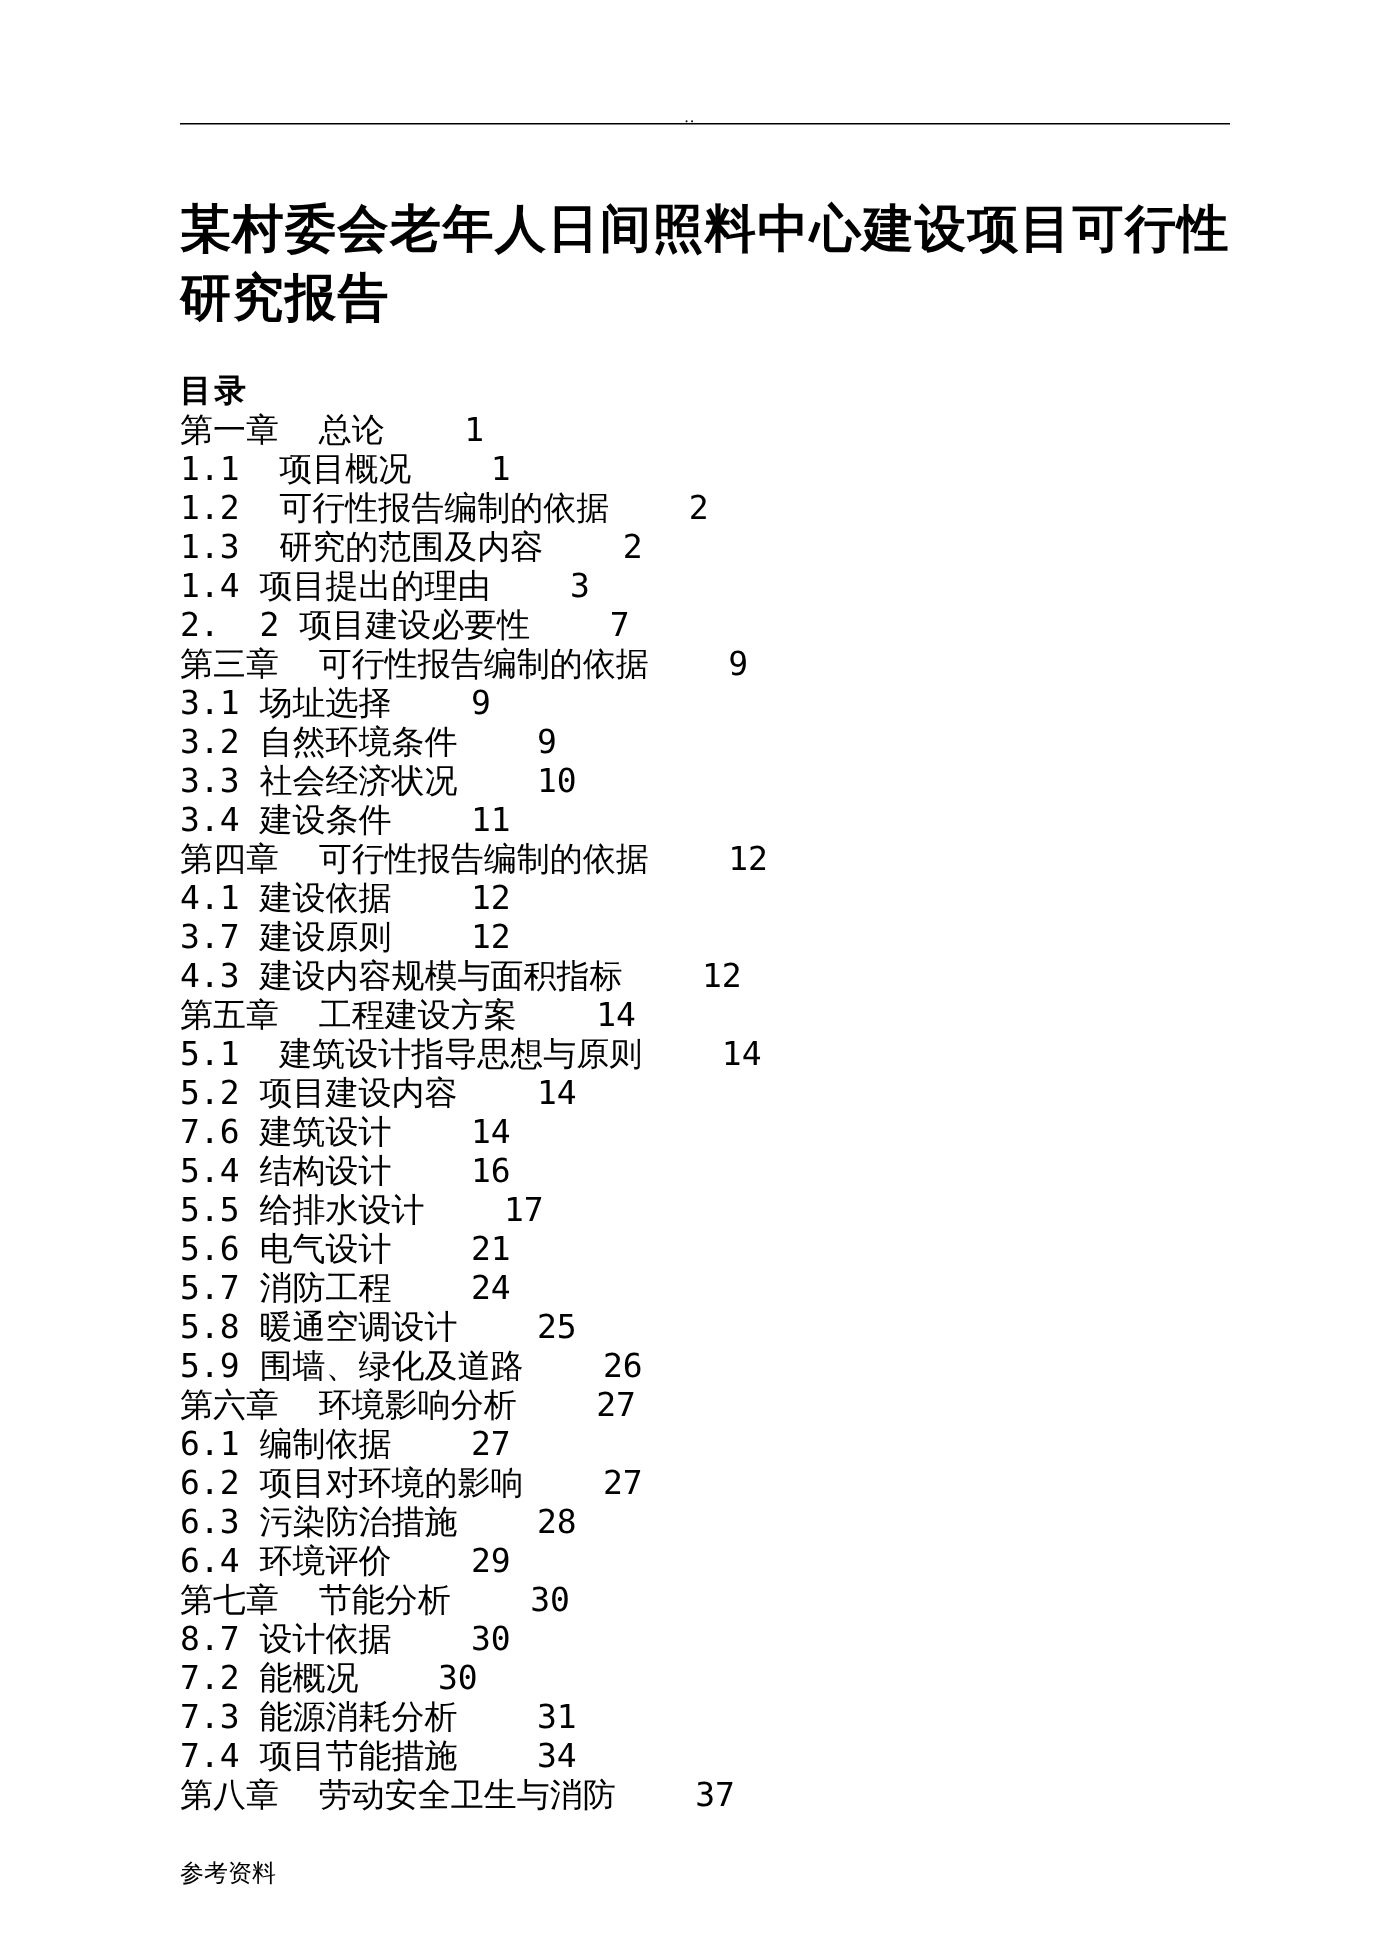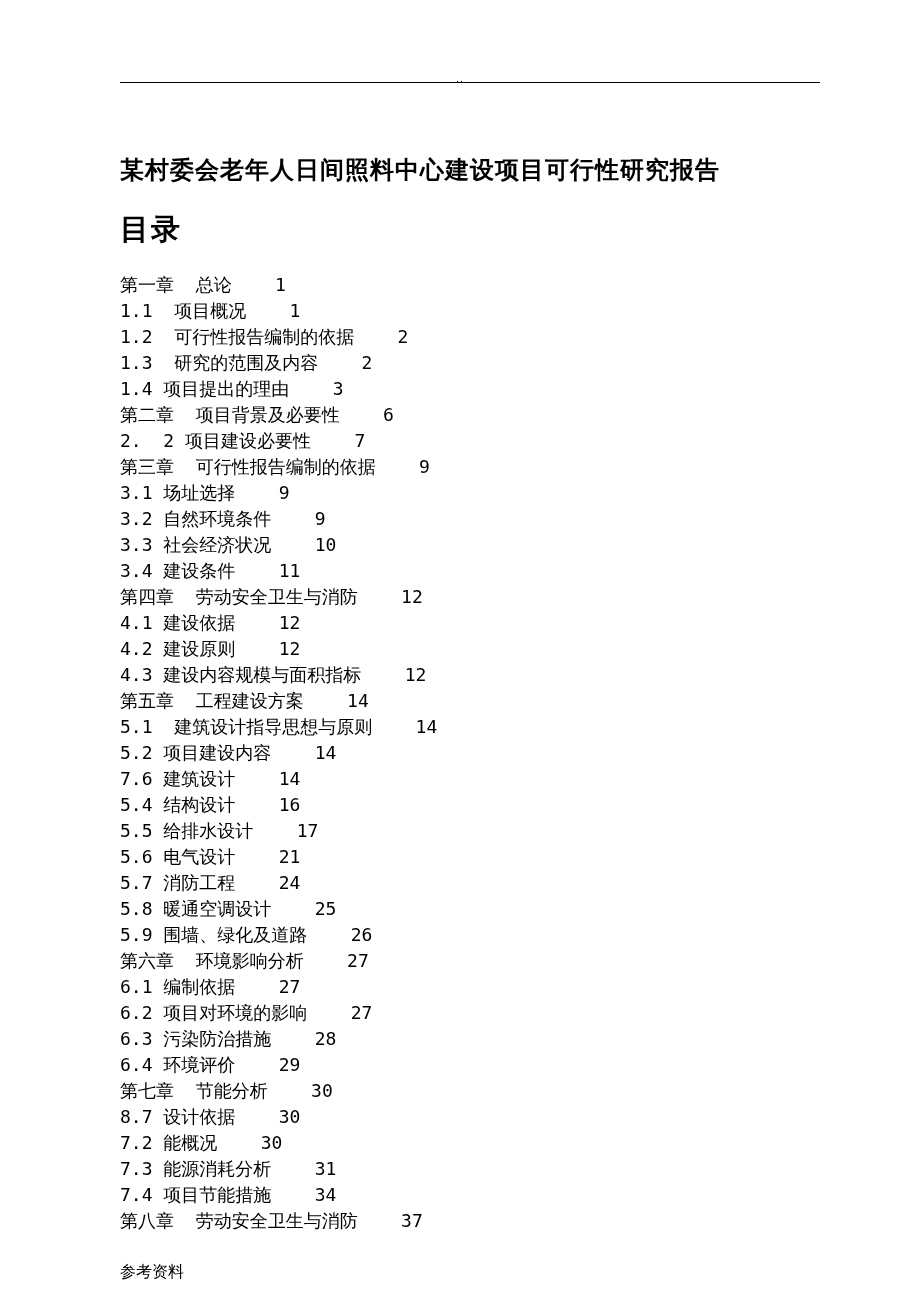--- a/index.html
+++ b/index.html
@@ -27,35 +27,35 @@
     position: absolute;
     top: 72px;
     left: 50%;
     transform: translateX(-50%);
     font-size: 11px;
     letter-spacing: 1px;
     color: #000;
   }
   .doc-title {
     font-family: "SimHei", "黑体", sans-serif;
-    font-size: 24px;
+    font-size: 34px;
     font-weight: bold;
-    margin-top: 84px;
+    margin-top: 60px;
     margin-bottom: 24px;
     letter-spacing: 1px;
   }
   .toc-title {
     font-family: "SimHei", "黑体", sans-serif;
-    font-size: 29px;
+    font-size: 21px;
     font-weight: bold;
-    margin-bottom: 22px;
+    margin-bottom: 1px;
     letter-spacing: 2px;
   }
   .toc-line {
-    font-size: 18px;
+    font-size: 22px;
     line-height: 26px;
     white-space: pre;
     font-family: "SimSun", "宋体", monospace;
   }
   .toc-label { display: inline; }
   .toc-page { display: inline; }
   .footer {
     font-size: 16px;
     margin-top: 28px;
     font-family: "SimSun", "宋体", serif;
@@ -72,30 +72,29 @@
   <div class="doc-title">某村委会老年人日间照料中心建设项目可行性研究报告</div>
 
   <div class="toc-title">目录</div>
 
   <div id="toc-container">
       <div class="toc-line"><span class="toc-label">第一章  总论</span><span>    </span><span class="toc-page">1</span></div>
       <div class="toc-line"><span class="toc-label">1.1  项目概况</span><span>    </span><span class="toc-page">1</span></div>
       <div class="toc-line"><span class="toc-label">1.2  可行性报告编制的依据</span><span>    </span><span class="toc-page">2</span></div>
       <div class="toc-line"><span class="toc-label">1.3  研究的范围及内容</span><span>    </span><span class="toc-page">2</span></div>
       <div class="toc-line"><span class="toc-label">1.4 项目提出的理由</span><span>    </span><span class="toc-page">3</span></div>
-      <div class="toc-line"><span class="toc-label">第二章  项目背景及必要性</span><span>    </span><span class="toc-page">6</span></div>
       <div class="toc-line"><span class="toc-label">2.  2 项目建设必要性</span><span>    </span><span class="toc-page">7</span></div>
       <div class="toc-line"><span class="toc-label">第三章  可行性报告编制的依据</span><span>    </span><span class="toc-page">9</span></div>
       <div class="toc-line"><span class="toc-label">3.1 场址选择</span><span>    </span><span class="toc-page">9</span></div>
       <div class="toc-line"><span class="toc-label">3.2 自然环境条件</span><span>    </span><span class="toc-page">9</span></div>
       <div class="toc-line"><span class="toc-label">3.3 社会经济状况</span><span>    </span><span class="toc-page">10</span></div>
       <div class="toc-line"><span class="toc-label">3.4 建设条件</span><span>    </span><span class="toc-page">11</span></div>
-      <div class="toc-line"><span class="toc-label">第四章  劳动安全卫生与消防</span><span>    </span><span class="toc-page">12</span></div>
+      <div class="toc-line"><span class="toc-label">第四章  可行性报告编制的依据</span><span>    </span><span class="toc-page">12</span></div>
       <div class="toc-line"><span class="toc-label">4.1 建设依据</span><span>    </span><span class="toc-page">12</span></div>
-      <div class="toc-line"><span class="toc-label">4.2 建设原则</span><span>    </span><span class="toc-page">12</span></div>
+      <div class="toc-line"><span class="toc-label">3.7 建设原则</span><span>    </span><span class="toc-page">12</span></div>
       <div class="toc-line"><span class="toc-label">4.3 建设内容规模与面积指标</span><span>    </span><span class="toc-page">12</span></div>
       <div class="toc-line"><span class="toc-label">第五章  工程建设方案</span><span>    </span><span class="toc-page">14</span></div>
       <div class="toc-line"><span class="toc-label">5.1  建筑设计指导思想与原则</span><span>    </span><span class="toc-page">14</span></div>
       <div class="toc-line"><span class="toc-label">5.2 项目建设内容</span><span>    </span><span class="toc-page">14</span></div>
       <div class="toc-line"><span class="toc-label">7.6 建筑设计</span><span>    </span><span class="toc-page">14</span></div>
       <div class="toc-line"><span class="toc-label">5.4 结构设计</span><span>    </span><span class="toc-page">16</span></div>
       <div class="toc-line"><span class="toc-label">5.5 给排水设计</span><span>    </span><span class="toc-page">17</span></div>
       <div class="toc-line"><span class="toc-label">5.6 电气设计</span><span>    </span><span class="toc-page">21</span></div>
       <div class="toc-line"><span class="toc-label">5.7 消防工程</span><span>    </span><span class="toc-page">24</span></div>
       <div class="toc-line"><span class="toc-label">5.8 暖通空调设计</span><span>    </span><span class="toc-page">25</span></div>

